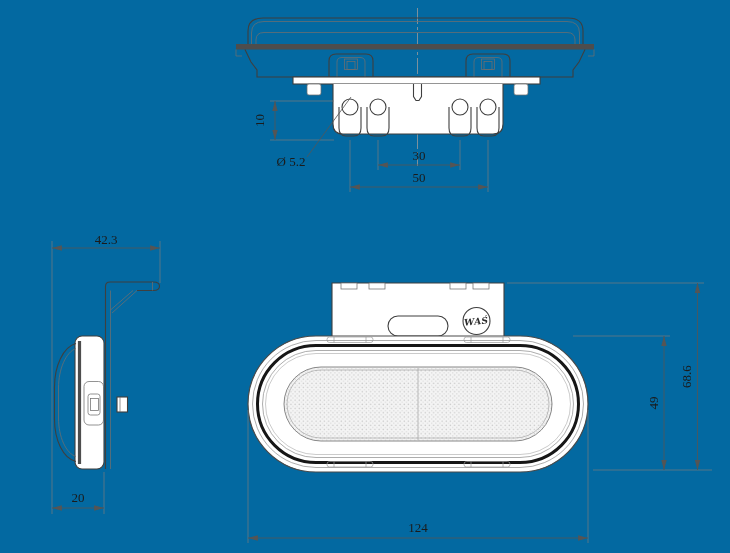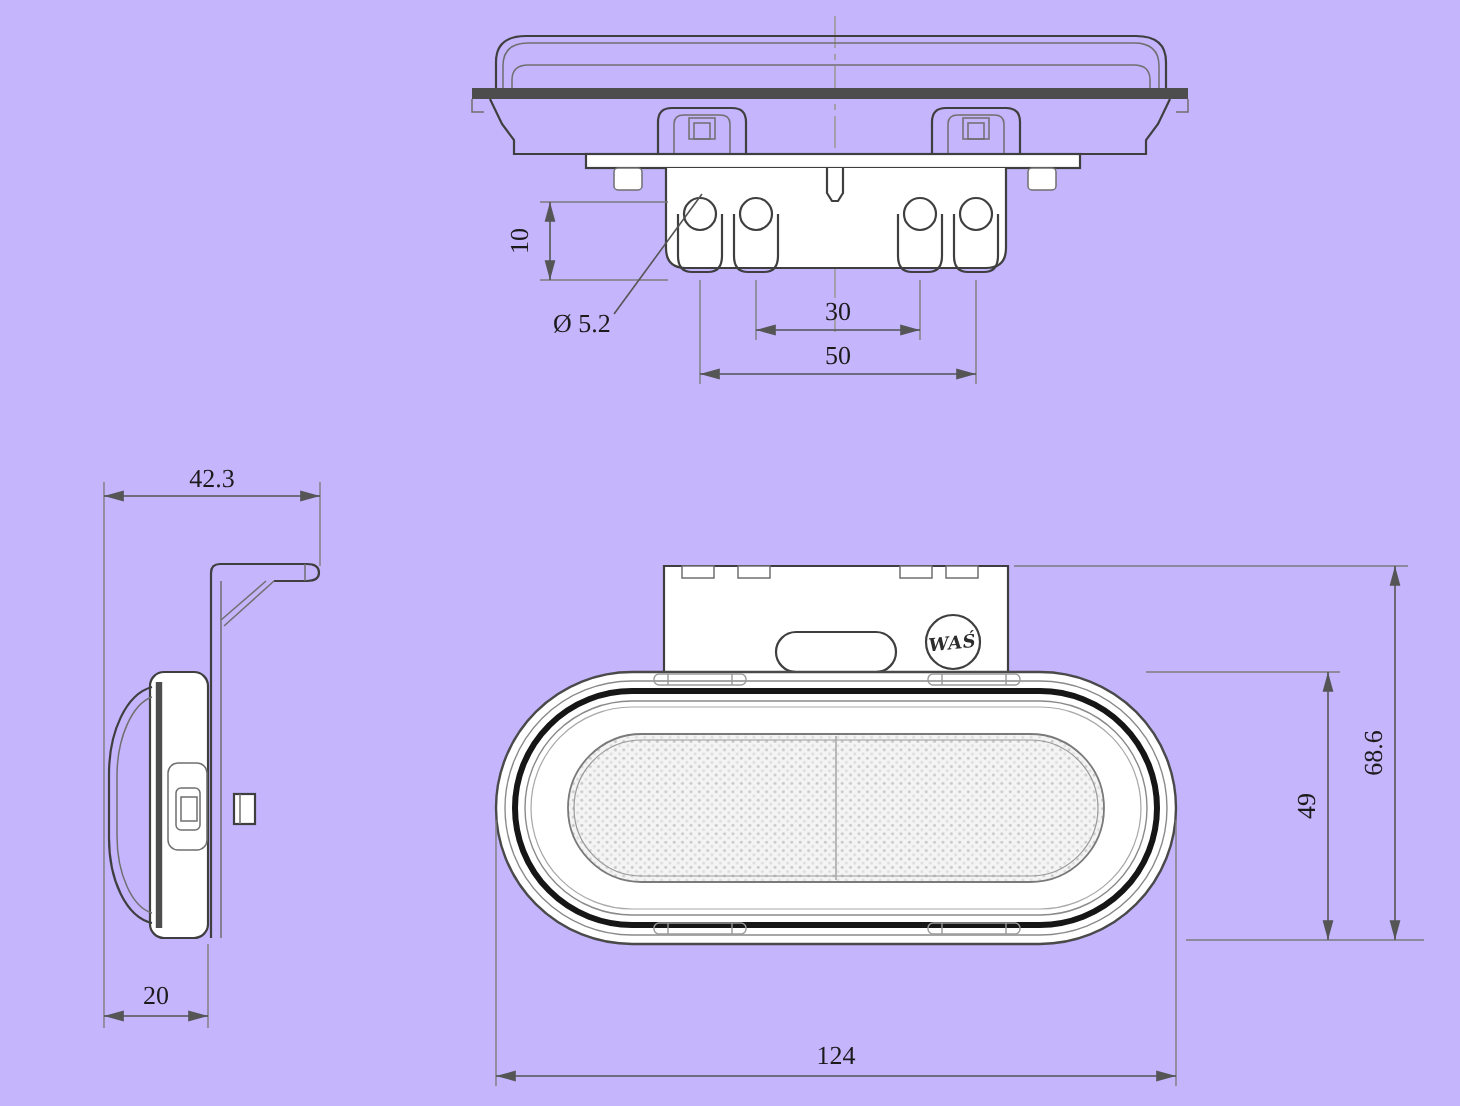--- a/index.html
+++ b/index.html
@@ -1,16 +1,16 @@
 <!DOCTYPE html>
 <html><head>
 <meta charset="utf-8">
 <style>
   html,body{margin:0;padding:0;background:#ffffff;}
-  .stage{width:730px;height:553px;position:relative;background:#c4b5fd;overflow:hidden;}
+  .stage{width:730px;height:553px;position:relative;background:#0369a1;overflow:hidden;}
   svg{display:block;}
   text{font-family:"Liberation Serif","DejaVu Serif",serif;fill:#1b1b1b;}
   .dim-text{font-size:13px;}
   .logo-text{font-family:"DejaVu Serif",serif;font-size:9px;font-style:italic;font-weight:bold;fill:#2c2c2c;letter-spacing:0.3px;}
   .ol{fill:none;stroke:#3f3f3f;stroke-width:1.1;}
   .ol2{fill:none;stroke:#6f6f6f;stroke-width:0.75;}
   .thin{fill:none;stroke:#9a9a9a;stroke-width:0.7;}
   .ext{stroke:#7d7d7d;stroke-width:0.7;fill:none;}
   .dim{stroke:#555555;stroke-width:0.8;fill:none;}
   .whitefill{fill:#ffffff;}

